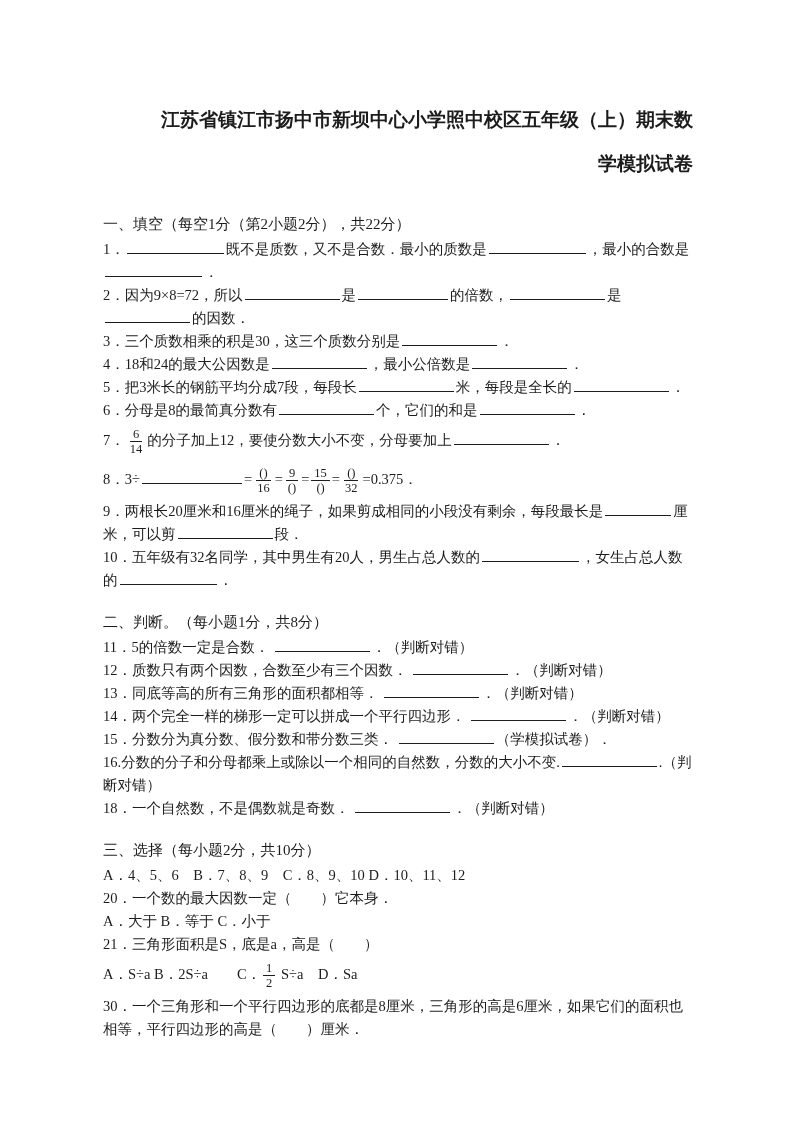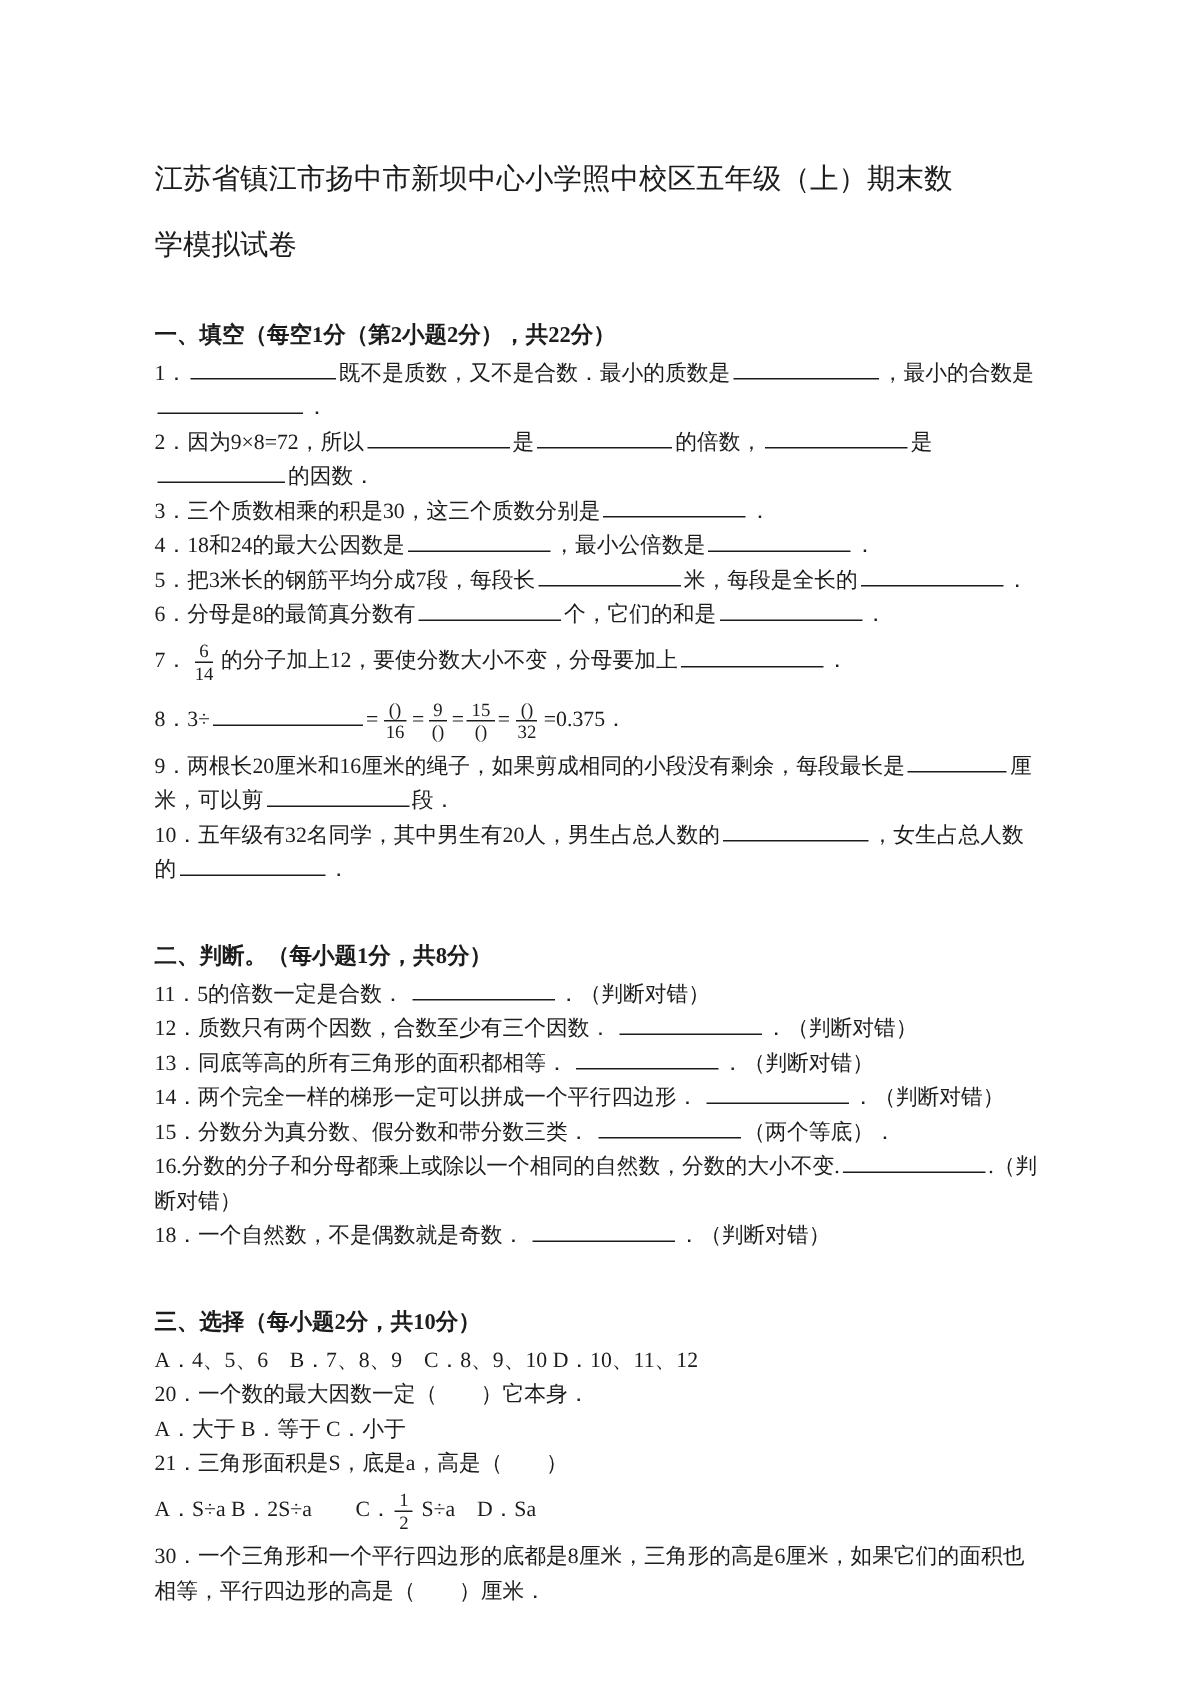--- a/index.html
+++ b/index.html
@@ -8,30 +8,30 @@
     width:793px;
     min-height:1122px;
     margin:0 auto;
     background:#ffffff;
     color:#1c1c1c;
     font-family:"Liberation Serif","DejaVu Serif",serif;
     box-sizing:border-box;
     padding:98px 100px 60px 103px;
   }
   #exam-title{
-    text-align:left;
-    font-weight:normal;
+    text-align:right;
+    font-weight:bold;
     font-size:19px;
     line-height:44px;
     margin-bottom:26px;
   }
-  .section{margin-top:34px;}
+  .section{margin-top:18px;}
   .section:first-of-type{margin-top:0;}
   .section-heading{
-    font-weight:bold;
+    font-weight:normal;
     font-size:15px;
     line-height:24px;
     margin-bottom:2px;
   }
   .item{
     font-size:14.5px;
     line-height:23px;
     margin:0;
     text-align:left;
     word-break:break-all;
@@ -96,21 +96,21 @@
           </span><span>=0.375．</span></div>
         <div class="item"><span>9．两根长20厘米和16厘米的绳子，如果剪成相同的小段没有剩余，每段最长是</span><span class="blank" style="width: 66px;"></span><span>厘米，可以剪</span><span class="blank" style="width: 95px;"></span><span>段．</span></div>
         <div class="item"><span>10．五年级有32名同学，其中男生有20人，男生占总人数的</span><span class="blank" style="width: 97px;"></span><span>，女生占总人数的</span><span class="blank" style="width: 97px;"></span><span>．</span></div>
       </section>
       <section class="section">
         <div class="section-heading">二、判断。（每小题1分，共8分）</div>
         <div class="item"><span>11．5的倍数一定是合数． </span><span class="blank" style="width: 95px;"></span><span>．（判断对错）</span></div>
         <div class="item"><span>12．质数只有两个因数，合数至少有三个因数． </span><span class="blank" style="width: 95px;"></span><span>．（判断对错）</span></div>
         <div class="item"><span>13．同底等高的所有三角形的面积都相等． </span><span class="blank" style="width: 95px;"></span><span>．（判断对错）</span></div>
         <div class="item"><span>14．两个完全一样的梯形一定可以拼成一个平行四边形． </span><span class="blank" style="width: 95px;"></span><span>．（判断对错）</span></div>
-        <div class="item"><span>15．分数分为真分数、假分数和带分数三类． </span><span class="blank" style="width: 95px;"></span><span>（两个等底）．</span></div>
+        <div class="item"><span>15．分数分为真分数、假分数和带分数三类． </span><span class="blank" style="width: 95px;"></span><span>（学模拟试卷）．</span></div>
         <div class="item"><span>16.分数的分子和分母都乘上或除以一个相同的自然数，分数的大小不变.</span><span class="blank" style="width: 95px;"></span><span>.（判断对错）</span></div>
         <div class="item"><span>18．一个自然数，不是偶数就是奇数． </span><span class="blank" style="width: 95px;"></span><span>．（判断对错）</span></div>
       </section>
       <section class="section">
         <div class="section-heading">三、选择（每小题2分，共10分）</div>
         <div class="item"><span>A．4、5、6　B．7、8、9　C．8、9、10 D．10、11、12</span></div>
         <div class="item"><span>20．一个数的最大因数一定（　　）它本身．</span></div>
         <div class="item"><span>A．大于 B．等于 C．小于</span></div>
         <div class="item"><span>21．三角形面积是S，底是a，高是（　　）</span></div>
         <div class="item tall"><span>A．S÷a B．2S÷a　　C．</span><span class="frac">

